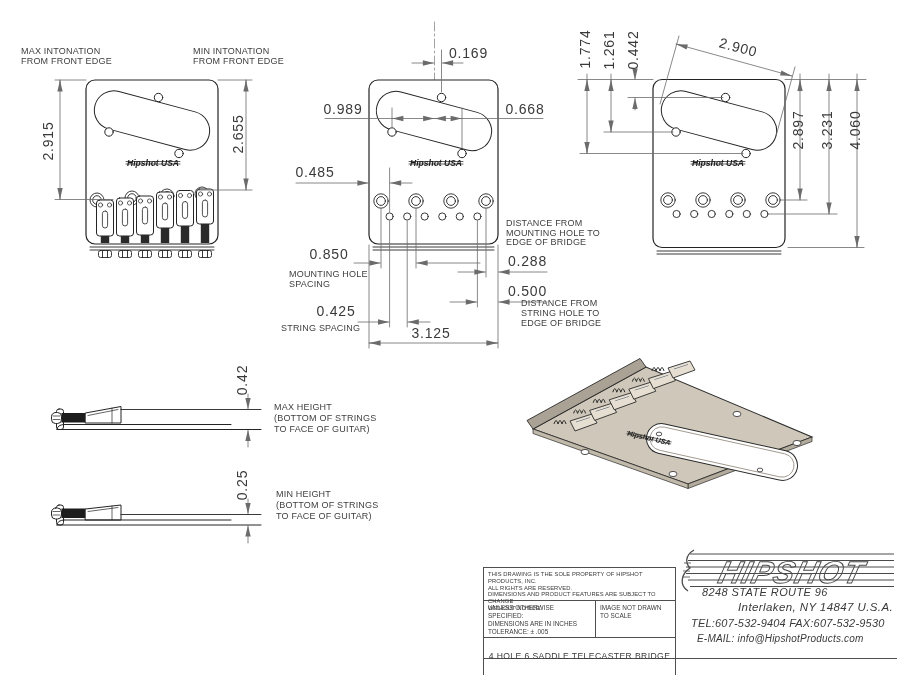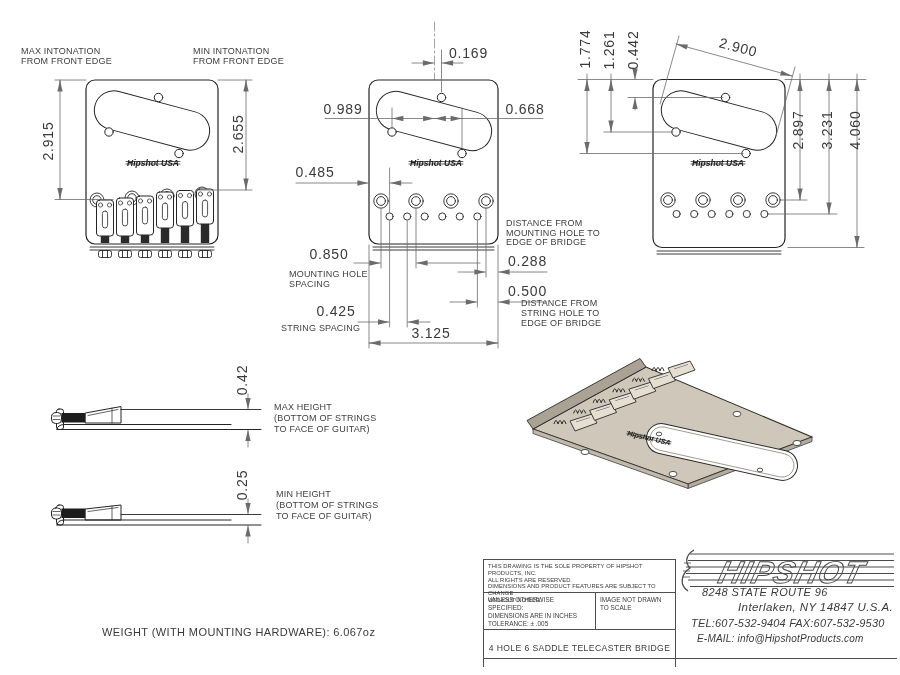--- a/index.html
+++ b/index.html
@@ -5,21 +5,21 @@
   html,body{margin:0;padding:0;background:#ffffff;}
   #sheet{position:relative;width:900px;height:675px;background:#ffffff;overflow:hidden;
          font-family:"Liberation Sans", sans-serif;}
   #cad{position:absolute;left:0;top:0;}
   svg text{font-family:"Liberation Sans", sans-serif;}
   .dim{font-size:14px;fill:#3a3a3a;letter-spacing:0.8px;}
   .note{font-size:9px;fill:#404040;letter-spacing:0.2px;}
   .plogo{font-size:8.5px;font-weight:bold;font-style:italic;fill:#1c1c1c;}
   
   .tb{position:absolute;left:483px;top:551px;width:414px;height:108px;border-bottom:1px solid #4f4f4f;box-sizing:border-box;color:#3a3a3a;}
-  .tb-left{position:absolute;left:0;top:8px;width:193px;height:108px;border:1px solid #4f4f4f;border-bottom:none;box-sizing:border-box;}
+  .tb-left{position:absolute;left:0;top:16px;width:193px;height:108px;border:1px solid #4f4f4f;border-bottom:none;box-sizing:border-box;}
   .tb-row1{height:33px;border-bottom:1px solid #4f4f4f;box-sizing:border-box;padding:3px 4px;font-size:5.8px;line-height:6.8px;letter-spacing:0.1px;}
   .tb-row2{height:37px;border-bottom:1px solid #4f4f4f;box-sizing:border-box;display:flex;}
   .tb-spec{width:112px;border-right:1px solid #4f4f4f;box-sizing:border-box;padding:3px 4px;font-size:6.4px;line-height:8px;}
   .tb-scale{flex:1;padding:3px 4px;font-size:6.4px;line-height:8px;}
   .tb-row3{height:36px;display:flex;align-items:center;justify-content:center;font-size:8.6px;letter-spacing:0.4px;}
   .tb-right{position:absolute;left:193px;top:0;width:221px;height:108px;}
   .addr{position:absolute;font-style:italic;color:#3a3a3a;white-space:nowrap;}
   .addr1{left:26px;top:35px;font-size:11px;letter-spacing:0.4px;}
   .addr2{left:22px;top:50px;font-size:11.5px;letter-spacing:0.4px;margin-left:40px;}
   .addr3{left:15px;top:66px;font-size:11px;letter-spacing:0.2px;}
@@ -487,15 +487,14 @@
       </g>
       <text x="122" y="36" text-anchor="middle" font-size="31" font-style="italic" font-weight="bold" letter-spacing="1" fill="none" stroke="#4a4a4a" stroke-width="1" transform="skewX(-14)">HIPSHOT</text>
     </svg>
     <div class="addr addr1">8248 STATE ROUTE 96</div>
     <div class="addr addr2">Interlaken, NY 14847 U.S.A.</div>
     <div class="addr addr3">TEL:607-532-9404 FAX:607-532-9530</div>
     <div class="addr addr4">E-MAIL: info@HipshotProducts.com</div>
   </div>
 </div>
 
-<div class="weight">WEIGHT (WITH MOUNTING HARDWARE): 6.067oz</div>
 
 </div>
 
 </body></html>

